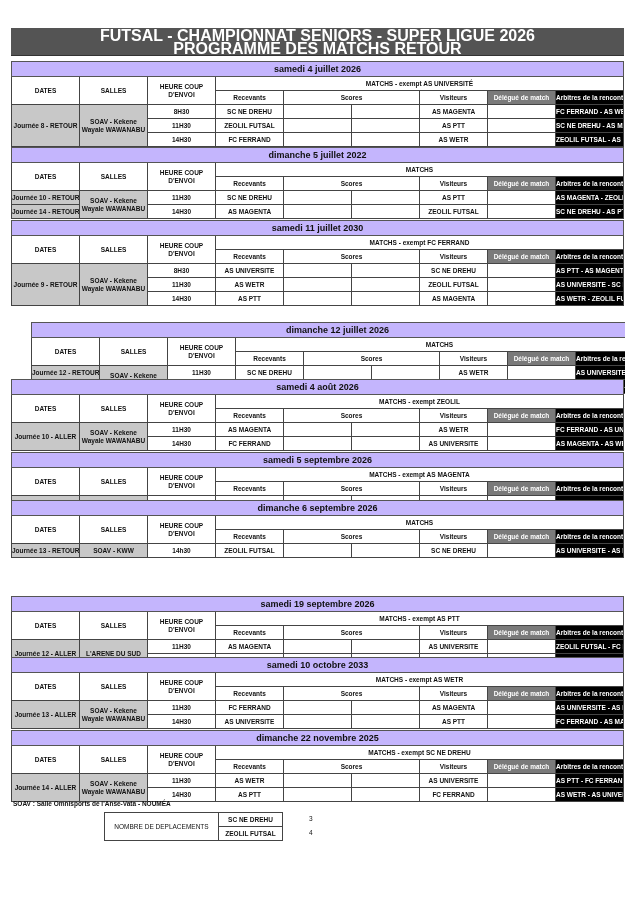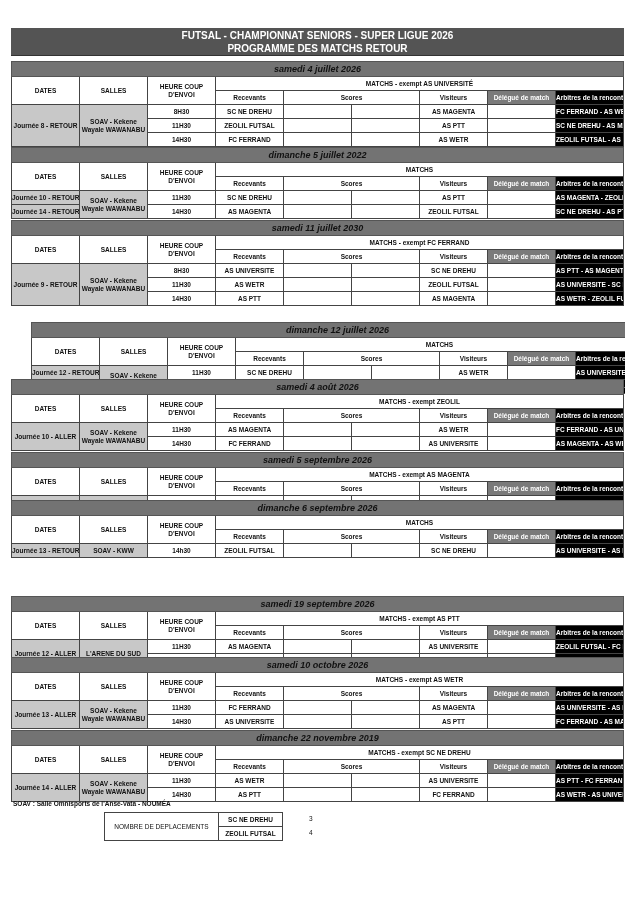--- a/index.html
+++ b/index.html
@@ -1,20 +1,20 @@
 <!DOCTYPE html>
 <html><head>
 <meta charset="utf-8">
 <style>
   html, body { margin: 0; padding: 0; background: #ffffff; }
   body { width: 625px; height: 919px; position: relative; font-family: "Liberation Sans", sans-serif; color: #111; overflow: hidden; }
-  .title-bar { position: absolute; left: 11px; top: 28px; width: 613px; height: 28px; background: #545454; color: #fff; text-align: center; font-weight: bold; font-size: 10px; line-height: 13px; padding-top: 1px; box-sizing: border-box; border-bottom: 1px solid #333; }
+  .title-bar { position: absolute; left: 11px; top: 28px; width: 613px; height: 28px; background: #545454; color: #fff; text-align: center; font-weight: bold; font-size: 16px; line-height: 13px; padding-top: 1px; box-sizing: border-box; border-bottom: 1px solid #333; }
   .block { position: absolute; left: 11px; width: 613px; border-collapse: collapse; table-layout: fixed; font-size: 6.5px; }
   .block td { border: 1px solid #444; text-align: center; vertical-align: middle; padding: 0; height: 13px; font-weight: bold; overflow: hidden; white-space: nowrap; }
-  .block .date-band { background: #737373; font-size: 9px; height: 14px; border: 1px solid #555; font-style: italic; }
+  .block .date-band { background: #c4b5fd; font-size: 9px; height: 14px; border: 1px solid #555; }
   .block .hdr { background: #fff; font-weight: bold; }
   .block .hdr-dates, .block .hdr-salles { font-size: 6.5px; }
   .block .hdr-heure { font-size: 6.5px; line-height: 8px; white-space: normal; }
   .block .matchs-label { font-size: 6.5px; text-align: center; }
   .block .delegue-hdr { background: #7a7a7a; color: #fff; }
   .block .arb-hdr, .block .arb { background: #000; color: #fff; }
   .block .gray { background: #c8c8c8; }
   .block .salle { background: #c8c8c8; white-space: normal; line-height: 8px; }
   .block .empty { background: #fff; }
   .footnote { position: absolute; left: 13px; top: 800px; font-size: 6.5px; font-weight: bold; }
@@ -360,21 +360,21 @@
         <td class="empty"></td>
         <td>FC FERRAND</td>
         <td class="empty"></td>
         <td class="arb">AS MAGENTA - AS UNIVERSITE</td>
         </tr>
       </tbody>
     </table>
     <table class="block" style="top: 657px;">
       <tbody>
         <tr>
-          <td colspan="9" class="date-band">samedi 10 octobre 2026</td>
+          <td colspan="9" class="date-band">samedi 10 octobre 2033</td>
         </tr>
         <tr>
       <td rowspan="2" class="hdr hdr-dates">DATES</td>
       <td rowspan="2" class="hdr hdr-salles">SALLES</td>
       <td rowspan="2" class="hdr hdr-heure">HEURE COUP D'ENVOI</td>
       <td colspan="6" class="hdr matchs-label">MATCHS - exempt AS WETR</td>
     </tr>
         <tr>
       <td class="hdr">Recevants</td>
       <td colspan="2" class="hdr">Scores</td>
@@ -400,21 +400,21 @@
         <td class="empty"></td>
         <td>AS PTT</td>
         <td class="empty"></td>
         <td class="arb">FC FERRAND - AS MAGENTA</td>
         </tr>
       </tbody>
     </table>
     <table class="block" style="top: 730px;">
       <tbody>
         <tr>
-          <td colspan="9" class="date-band">dimanche 22 novembre 2019</td>
+          <td colspan="9" class="date-band">dimanche 22 novembre 2025</td>
         </tr>
         <tr>
       <td rowspan="2" class="hdr hdr-dates">DATES</td>
       <td rowspan="2" class="hdr hdr-salles">SALLES</td>
       <td rowspan="2" class="hdr hdr-heure">HEURE COUP D'ENVOI</td>
       <td colspan="6" class="hdr matchs-label">MATCHS - exempt SC NE DREHU</td>
     </tr>
         <tr>
       <td class="hdr">Recevants</td>
       <td colspan="2" class="hdr">Scores</td>

